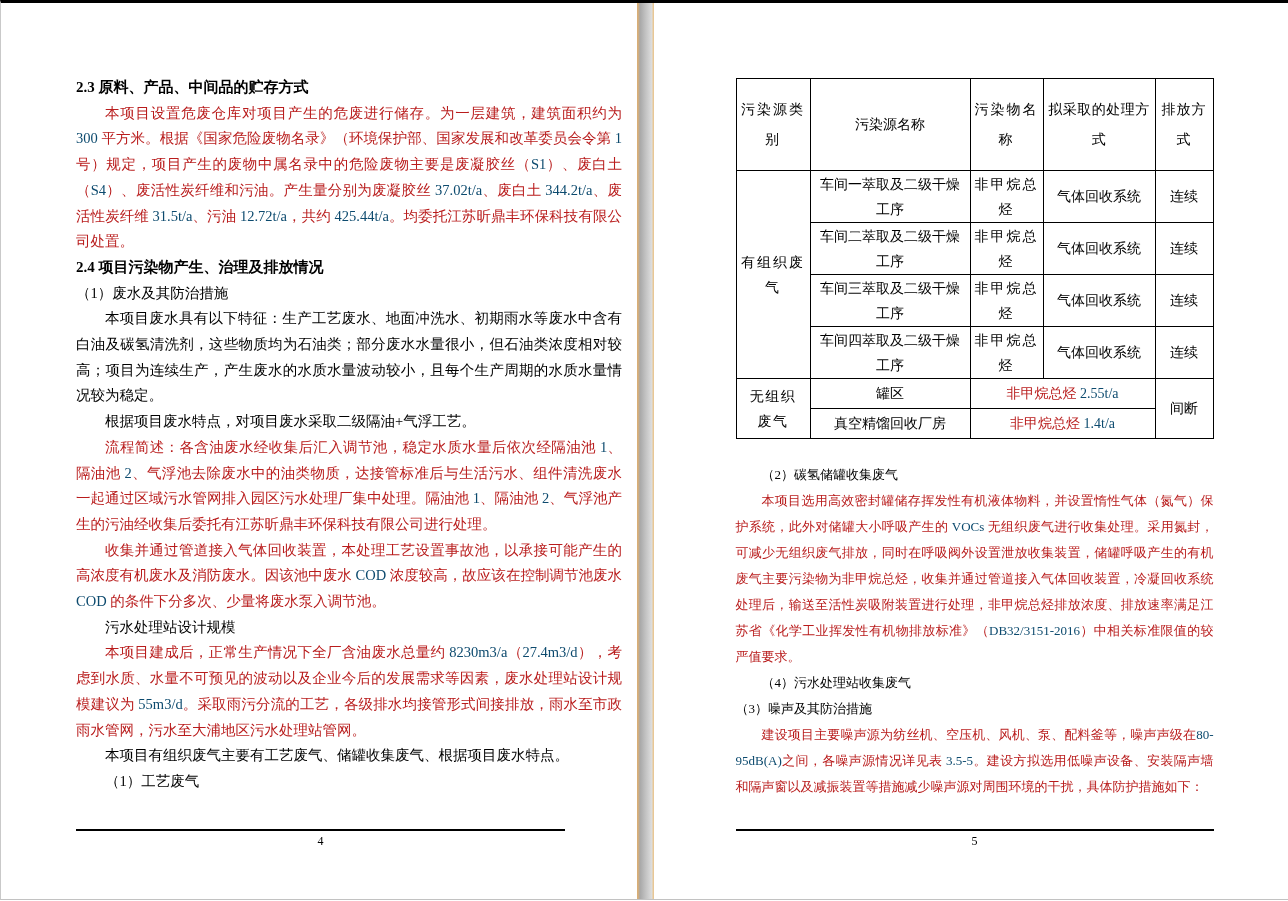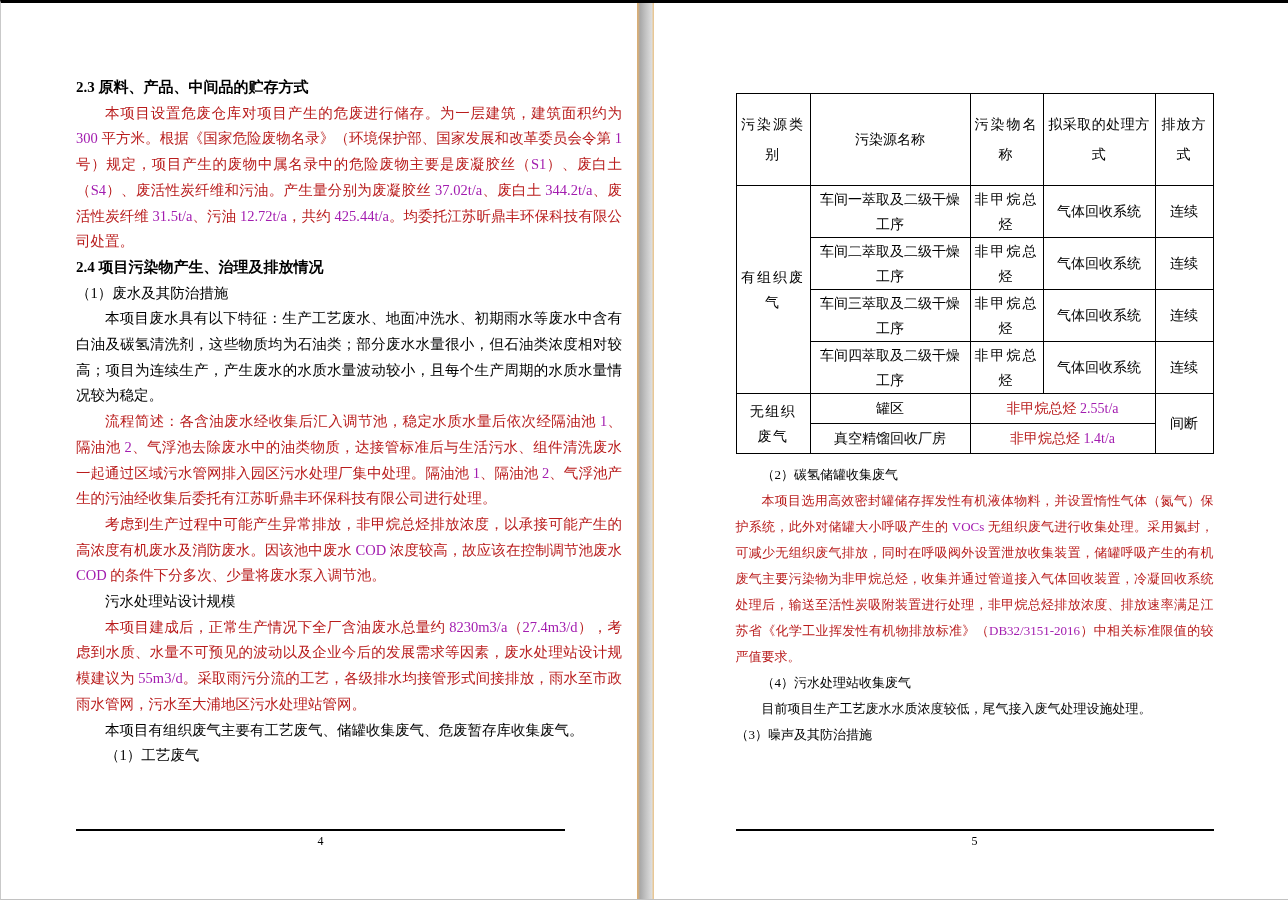--- a/index.html
+++ b/index.html
@@ -27,25 +27,25 @@
   
   .content-left {
     position: absolute; left: 75px; top: 72px; width: 546px;
     font-size: 14.5px; line-height: 25.7px;
     text-align: justify;
   }
   .content-left p, .content-right p { margin: 0; }
   .heading { font-weight: bold; font-size: 15px; }
   .ind2 { text-indent: 2em; }
   .ind0 { text-indent: 0; }
-  .seg-num { color: #a21caf; }
+  .seg-num { color: #0c4a6e; }
   .seg-zh  { color: #b91c1c; }
 
   
-  .table-wrap { position: absolute; left: 82px; top: 90px; }
+  .table-wrap { position: absolute; left: 82px; top: 75px; }
   table.pollution { border-collapse: collapse; table-layout: fixed; }
   table.pollution td {
     border: 1px solid #000;
     font-size: 14px;
     text-align: center;
     vertical-align: middle;
     padding: 0 4px;
     line-height: 25px;
     white-space: pre-line;
     overflow: hidden;
@@ -84,25 +84,26 @@
 
 <div class="viewport">
 
   <div class="page page-left">
     <div class="content-left">
       <p class="heading ind0">2.3 原料、产品、中间品的贮存方式</p>
       <p class="ind2"><span class="seg-zh">本项目设置危废仓库对项目产生的危废进行储存。为一层建筑，建筑面积约为 </span><span class="seg-num">300</span><span class="seg-zh"> 平方米。根据《国家危险废物名录》（环境保护部、国家发展和改革委员会令第 </span><span class="seg-num">1</span><span class="seg-zh"> 号）规定，项目产生的废物中属名录中的危险废物主要是废凝胶丝（</span><span class="seg-num">S1</span><span class="seg-zh">）、废白土（</span><span class="seg-num">S4</span><span class="seg-zh">）、废活性炭纤维和污油。产生量分别为废凝胶丝 </span><span class="seg-num">37.02t/a</span><span class="seg-zh">、废白土 </span><span class="seg-num">344.2t/a</span><span class="seg-zh">、废活性炭纤维 </span><span class="seg-num">31.5t/a</span><span class="seg-zh">、污油 </span><span class="seg-num">12.72t/a</span><span class="seg-zh">，共约 </span><span class="seg-num">425.44t/a</span><span class="seg-zh">。均委托江苏昕鼎丰环保科技有限公司处置。</span></p>
       <p class="heading ind0">2.4 项目污染物产生、治理及排放情况</p>
       <p class="ind0">（1）废水及其防治措施</p>
       <p class="ind2">本项目废水具有以下特征：生产工艺废水、地面冲洗水、初期雨水等废水中含有白油及碳氢清洗剂，这些物质均为石油类；部分废水水量很小，但石油类浓度相对较高；项目为连续生产，产生废水的水质水量波动较小，且每个生产周期的水质水量情况较为稳定。</p>
+      <p class="ind2">根据项目废水特点，对项目废水采取二级隔油+气浮工艺。</p>
       <p class="ind2"><span class="seg-zh">流程简述：各含油废水经收集后汇入调节池，稳定水质水量后依次经隔油池 </span><span class="seg-num">1</span><span class="seg-zh">、隔油池 </span><span class="seg-num">2</span><span class="seg-zh">、气浮池去除废水中的油类物质，达接管标准后与生活污水、组件清洗废水一起通过区域污水管网排入园区污水处理厂集中处理。隔油池 </span><span class="seg-num">1</span><span class="seg-zh">、隔油池 </span><span class="seg-num">2</span><span class="seg-zh">、气浮池产生的污油经收集后委托有江苏昕鼎丰环保科技有限公司进行处理。</span></p>
-      <p class="ind2"><span class="seg-zh">考虑到生产过程中可能产生异常排放，非甲烷总烃排放浓度，以承接可能产生的高浓度有机废水及消防废水。因该池中废水 </span><span class="seg-num">COD</span><span class="seg-zh"> 浓度较高，故应该在控制调节池废水 </span><span class="seg-num">COD</span><span class="seg-zh"> 的条件下分多次、少量将废水泵入调节池。</span></p>
+      <p class="ind2"><span class="seg-zh">收集并通过管道接入气体回收装置，本处理工艺设置事故池，以承接可能产生的高浓度有机废水及消防废水。因该池中废水 </span><span class="seg-num">COD</span><span class="seg-zh"> 浓度较高，故应该在控制调节池废水 </span><span class="seg-num">COD</span><span class="seg-zh"> 的条件下分多次、少量将废水泵入调节池。</span></p>
       <p class="ind2">污水处理站设计规模</p>
       <p class="ind2"><span class="seg-zh">本项目建成后，正常生产情况下全厂含油废水总量约 </span><span class="seg-num">8230m3/a</span><span class="seg-zh">（</span><span class="seg-num">27.4m3/d</span><span class="seg-zh">），考虑到水质、水量不可预见的波动以及企业今后的发展需求等因素，废水处理站设计规模建议为 </span><span class="seg-num">55m3/d</span><span class="seg-zh">。采取雨污分流的工艺，各级排水均接管形式间接排放，雨水至市政雨水管网，污水至大浦地区污水处理站管网。</span></p>
-      <p class="ind2">本项目有组织废气主要有工艺废气、储罐收集废气、危废暂存库收集废气。</p>
+      <p class="ind2">本项目有组织废气主要有工艺废气、储罐收集废气、根据项目废水特点。</p>
       <p class="ind2">（1）工艺废气</p>
     </div>
     <div class="footer footer-left">
       <span>4</span>
     </div>
   </div>
 
   <div class="page-divider"></div>
 
   <div class="page page-right">
@@ -161,22 +162,22 @@
             <td colspan="2"><span class="seg-zh">非甲烷总烃 </span><span class="seg-num">1.4t/a</span></td>
           </tr>
         </tbody>
       </table>
     </div>
 
     <div class="content-right">
       <p class="ind2">（2）碳氢储罐收集废气</p>
       <p class="ind2"><span class="seg-zh">本项目选用高效密封罐储存挥发性有机液体物料，并设置惰性气体（氮气）保护系统，此外对储罐大小呼吸产生的 </span><span class="seg-num">VOCs</span><span class="seg-zh"> 无组织废气进行收集处理。采用氮封，可减少无组织废气排放，同时在呼吸阀外设置泄放收集装置，储罐呼吸产生的有机废气主要污染物为非甲烷总烃，收集并通过管道接入气体回收装置，冷凝回收系统处理后，输送至活性炭吸附装置进行处理，非甲烷总烃排放浓度、排放速率满足江苏省《化学工业挥发性有机物排放标准》（</span><span class="seg-num">DB32/3151-2016</span><span class="seg-zh">）中相关标准限值的较严值要求。</span></p>
       <p class="ind2">（4）污水处理站收集废气</p>
-      <p class="ind2">目前项目生产工艺废水水质浓度较低，尾气接入废气处理设施处理。</p>
       <p class="ind0">（3）噪声及其防治措施</p>
+      <p class="ind2"><span class="seg-zh">建设项目主要噪声源为纺丝机、空压机、风机、泵、配料釜等，噪声声级在</span><span class="seg-num">80-95dB(A)</span><span class="seg-zh">之间，各噪声源情况详见表 </span><span class="seg-num">3.5-5</span><span class="seg-zh">。建设方拟选用低噪声设备、安装隔声墙和隔声窗以及减振装置等措施减少噪声源对周围环境的干扰，具体防护措施如下：</span></p>
     </div>
 
     <div class="footer footer-right">
       <span>5</span>
     </div>
   </div>
 
 </div>
 
 </body></html>

